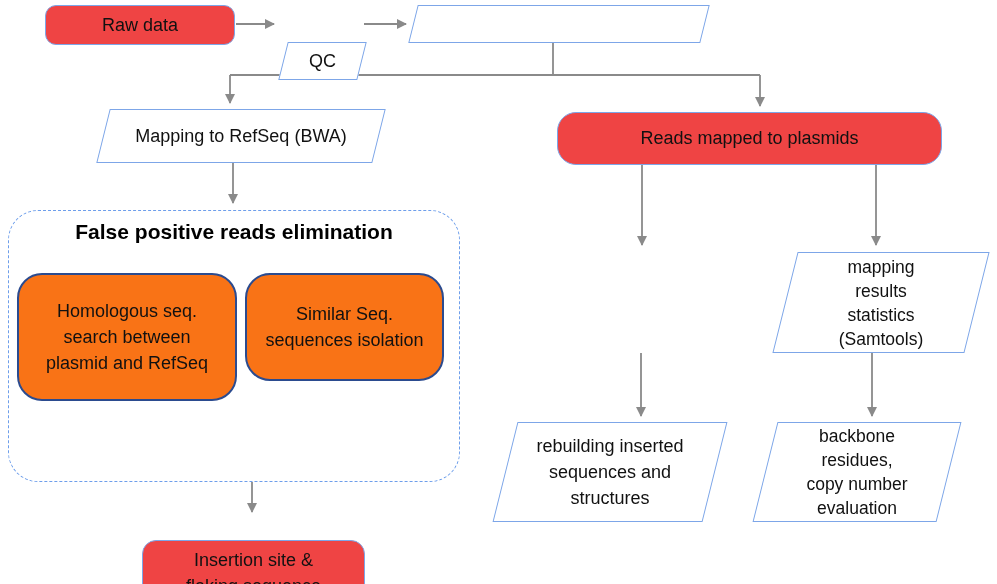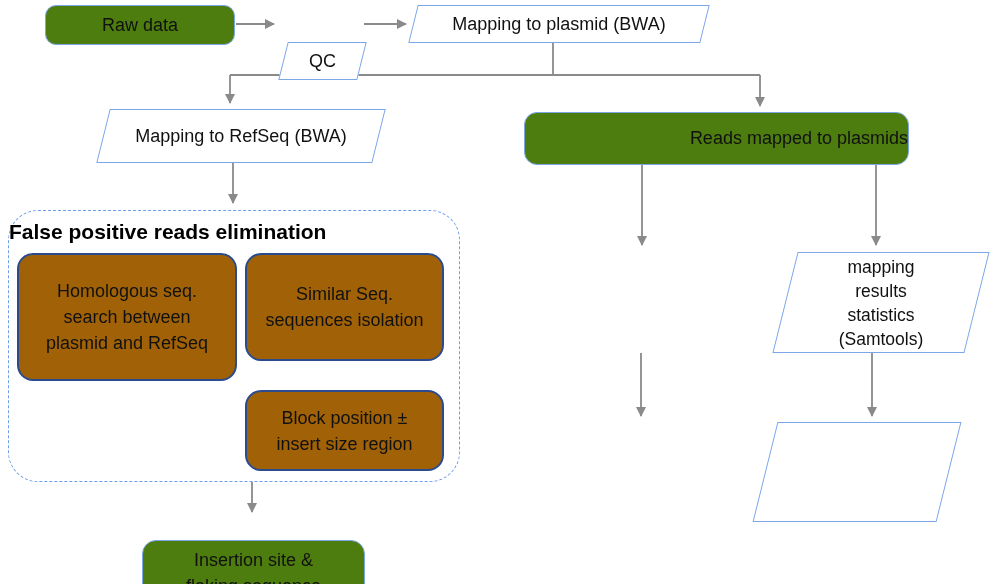--- a/index.html
+++ b/index.html
@@ -16,39 +16,39 @@
   }
   .connectors{position:absolute;left:0;top:0;pointer-events:none;}
   .connectors line,.connectors path{stroke:var(--arrow-gray);stroke-width:1.8;fill:none;}
   #ah path{fill:var(--arrow-gray);stroke:none;}
   .node{position:absolute;display:flex;align-items:center;justify-content:center;}
   .lbl{
     position:relative;z-index:2;white-space:pre-line;text-align:center;
     font-size:18px;line-height:25px;color:var(--text);
   }
   .rect{
-    background:#4d7c0f;border:1.6px solid var(--light-blue);border-radius:11px;
+    background:#ef4444;border:1.6px solid var(--light-blue);border-radius:11px;
   }
   .pgram{background:transparent;border:none;}
   .pgram-bg{
     position:absolute;top:0;bottom:0;left:var(--inset,6px);right:var(--inset,6px);
     background:#ffffff;border:1.6px solid var(--light-blue);
     transform:skewX(-14deg);z-index:1;
   }
   .group{
     position:absolute;border:1.6px dashed var(--dashed-blue);border-radius:30px;
     background:#ffffff;
   }
   .group-title{
-    position:absolute;top:9px;left:0;right:0;
+    position:absolute;top:9px;left:0;right:0;text-align:center;
     font-weight:bold;font-size:21px;color:#000;
   }
   .navy-box{
-    position:absolute;background:#a16207;border:2px solid var(--navy);border-radius:16px;
-    display:flex;align-items:center;justify-content:center;
+    position:absolute;background:#f97316;border:2px solid var(--navy);border-radius:25px;
+    display:flex;align-items:center;justify-content:center;margin-top:20px;
   }
   .navy-box .lbl{line-height:26px;}
   .lh24 .lbl{line-height:24px;font-size:17.5px;}
 </style>
 </head>
 <body>
 
 <div class="canvas">
 
   <svg class="connectors" width="997" height="584" viewBox="0 0 997 584">
@@ -75,65 +75,70 @@
     <span class="lbl">Raw data</span>
   </div>
 
   <div class="node pgram" style="left:278px;top:5px;width:89px;height:38px;margin-top:37px;">
     <div class="pgram-bg" style="--inset:5px"></div>
     <span class="lbl">QC</span>
   </div>
 
   <div class="node pgram" style="left:408px;top:5px;width:302px;height:38px;">
     <div class="pgram-bg" style="--inset:5px"></div>
-    <span class="lbl">Mapping to plasmid (BWA)</span>
   </div>
 
   <div class="node pgram" style="left:96px;top:109px;width:290px;height:54px;">
     <div class="pgram-bg" style="--inset:7px"></div>
     <span class="lbl">Mapping to RefSeq (BWA)</span>
   </div>
 
-  <div class="node rect" style="left:524px;top:112px;width:383px;height:51px;border-radius:13px;justify-content:flex-end;">
+  <div class="node rect" style="left:557px;top:112px;width:383px;height:51px;border-radius:19px;">
     <span class="lbl">Reads mapped to plasmids</span>
   </div>
 
   <div class="group" style="left:8px;top:210px;width:450px;height:270px;">
     <div class="group-title">False positive reads elimination</div>
   </div>
 
   <div class="navy-box" style="left:17px;top:253px;width:216px;height:124px;">
     <span class="lbl">Homologous seq.
 search between
 plasmid and RefSeq</span>
   </div>
 
   <div class="navy-box" style="left:245px;top:253px;width:195px;height:104px;">
     <span class="lbl">Similar Seq.
 sequences isolation</span>
   </div>
 
 
-  <div class="navy-box" style="left:245px;top:390px;width:195px;height:77px;">
-    <span class="lbl">Block position ±
-insert size region</span>
-  </div>
 
   <div class="node rect" style="left:142px;top:518px;width:221px;height:64px;border-radius:14px;margin-top:22px;">
     <span class="lbl" style="line-height:26px;">Insertion site &amp;
 flaking sequence</span>
   </div>
 
 
   <div class="node pgram lh24" style="left:772px;top:252px;width:218px;height:101px;">
     <div class="pgram-bg" style="--inset:13px"></div>
     <span class="lbl">mapping
 results
 statistics
 (Samtools)</span>
   </div>
 
+  <div class="node pgram" style="left:492px;top:422px;width:236px;height:100px;">
+    <div class="pgram-bg" style="--inset:13px"></div>
+    <span class="lbl" style="line-height:26px;">rebuilding inserted
+sequences and
+structures</span>
+  </div>
 
   <div class="node pgram lh24" style="left:752px;top:422px;width:210px;height:100px;">
     <div class="pgram-bg" style="--inset:13px"></div>
+    <span class="lbl">backbone
+residues,
+copy number
+evaluation</span>
   </div>
 
 </div>
 
 </body></html>

